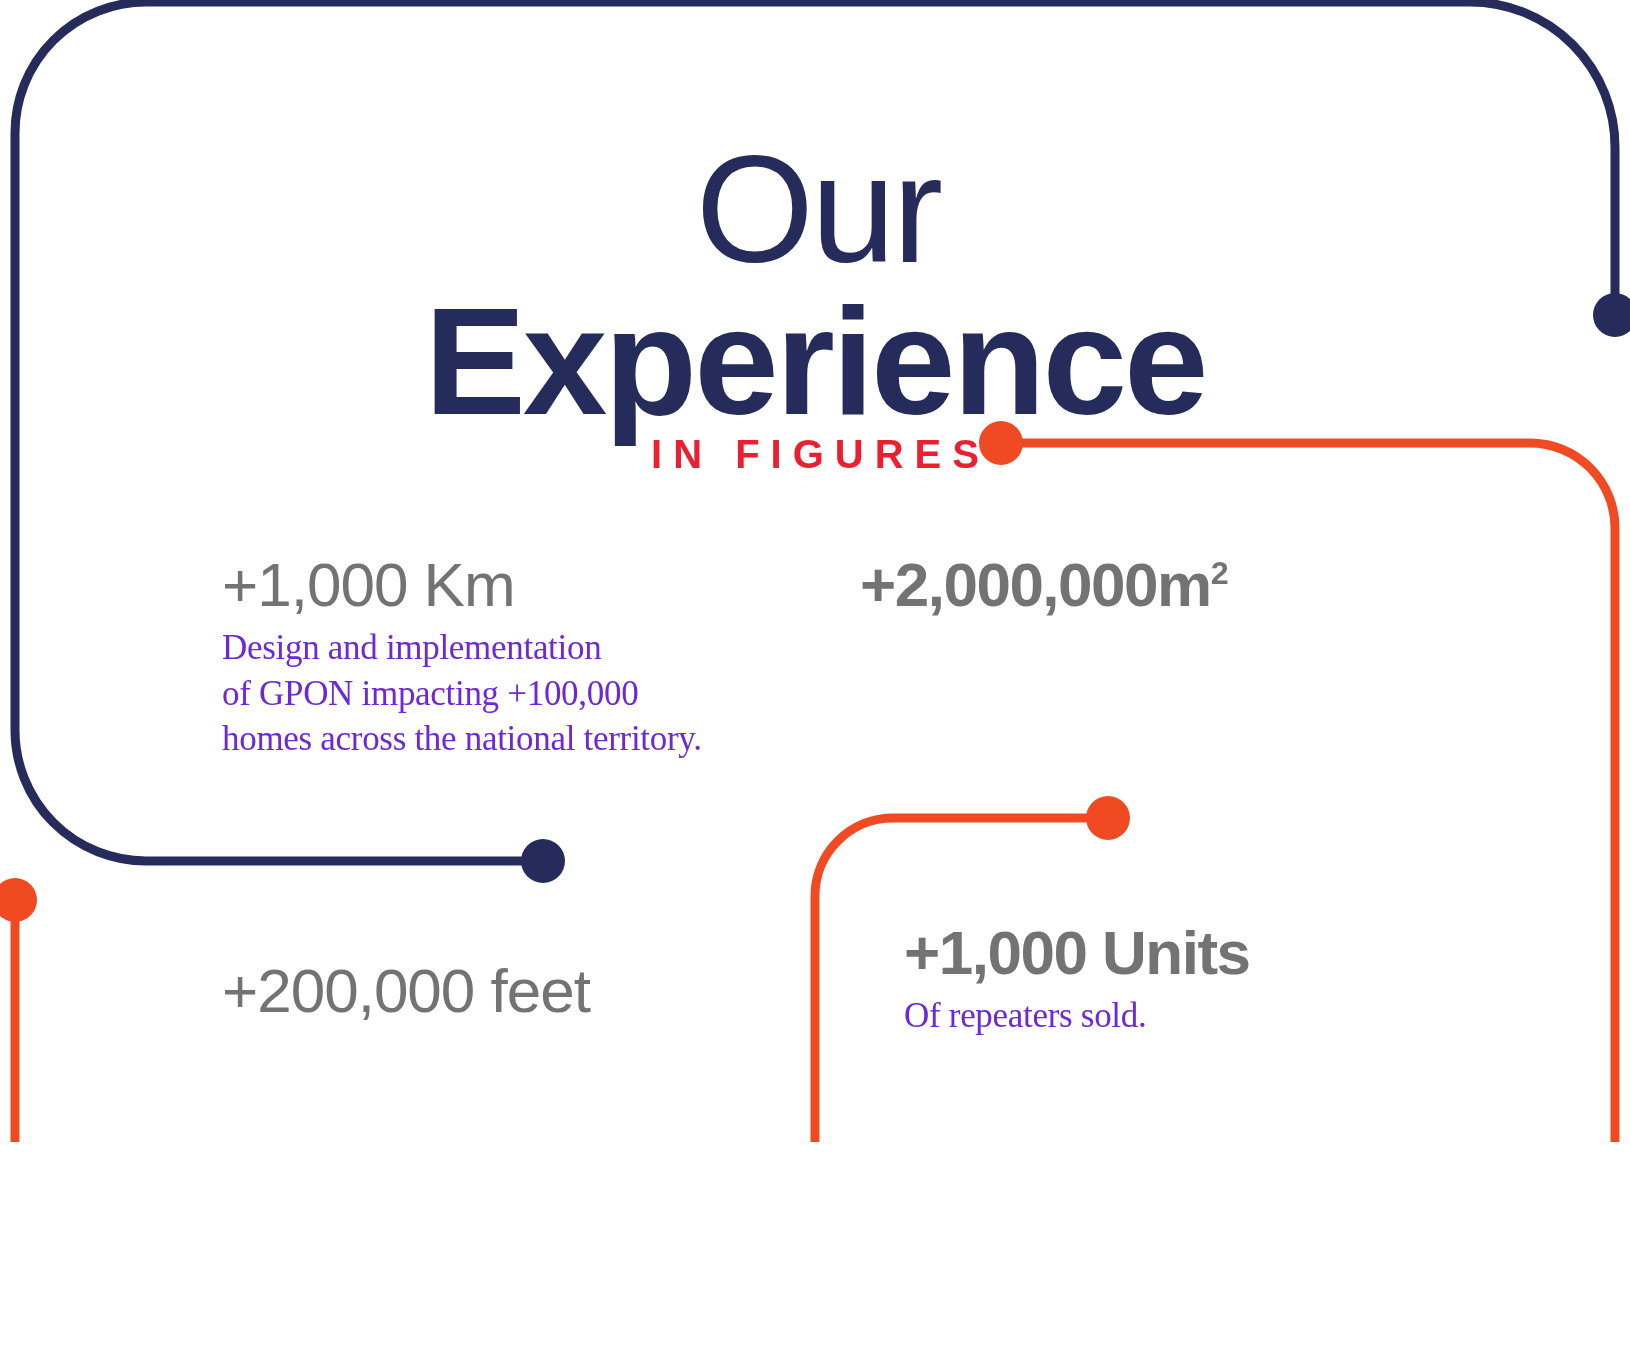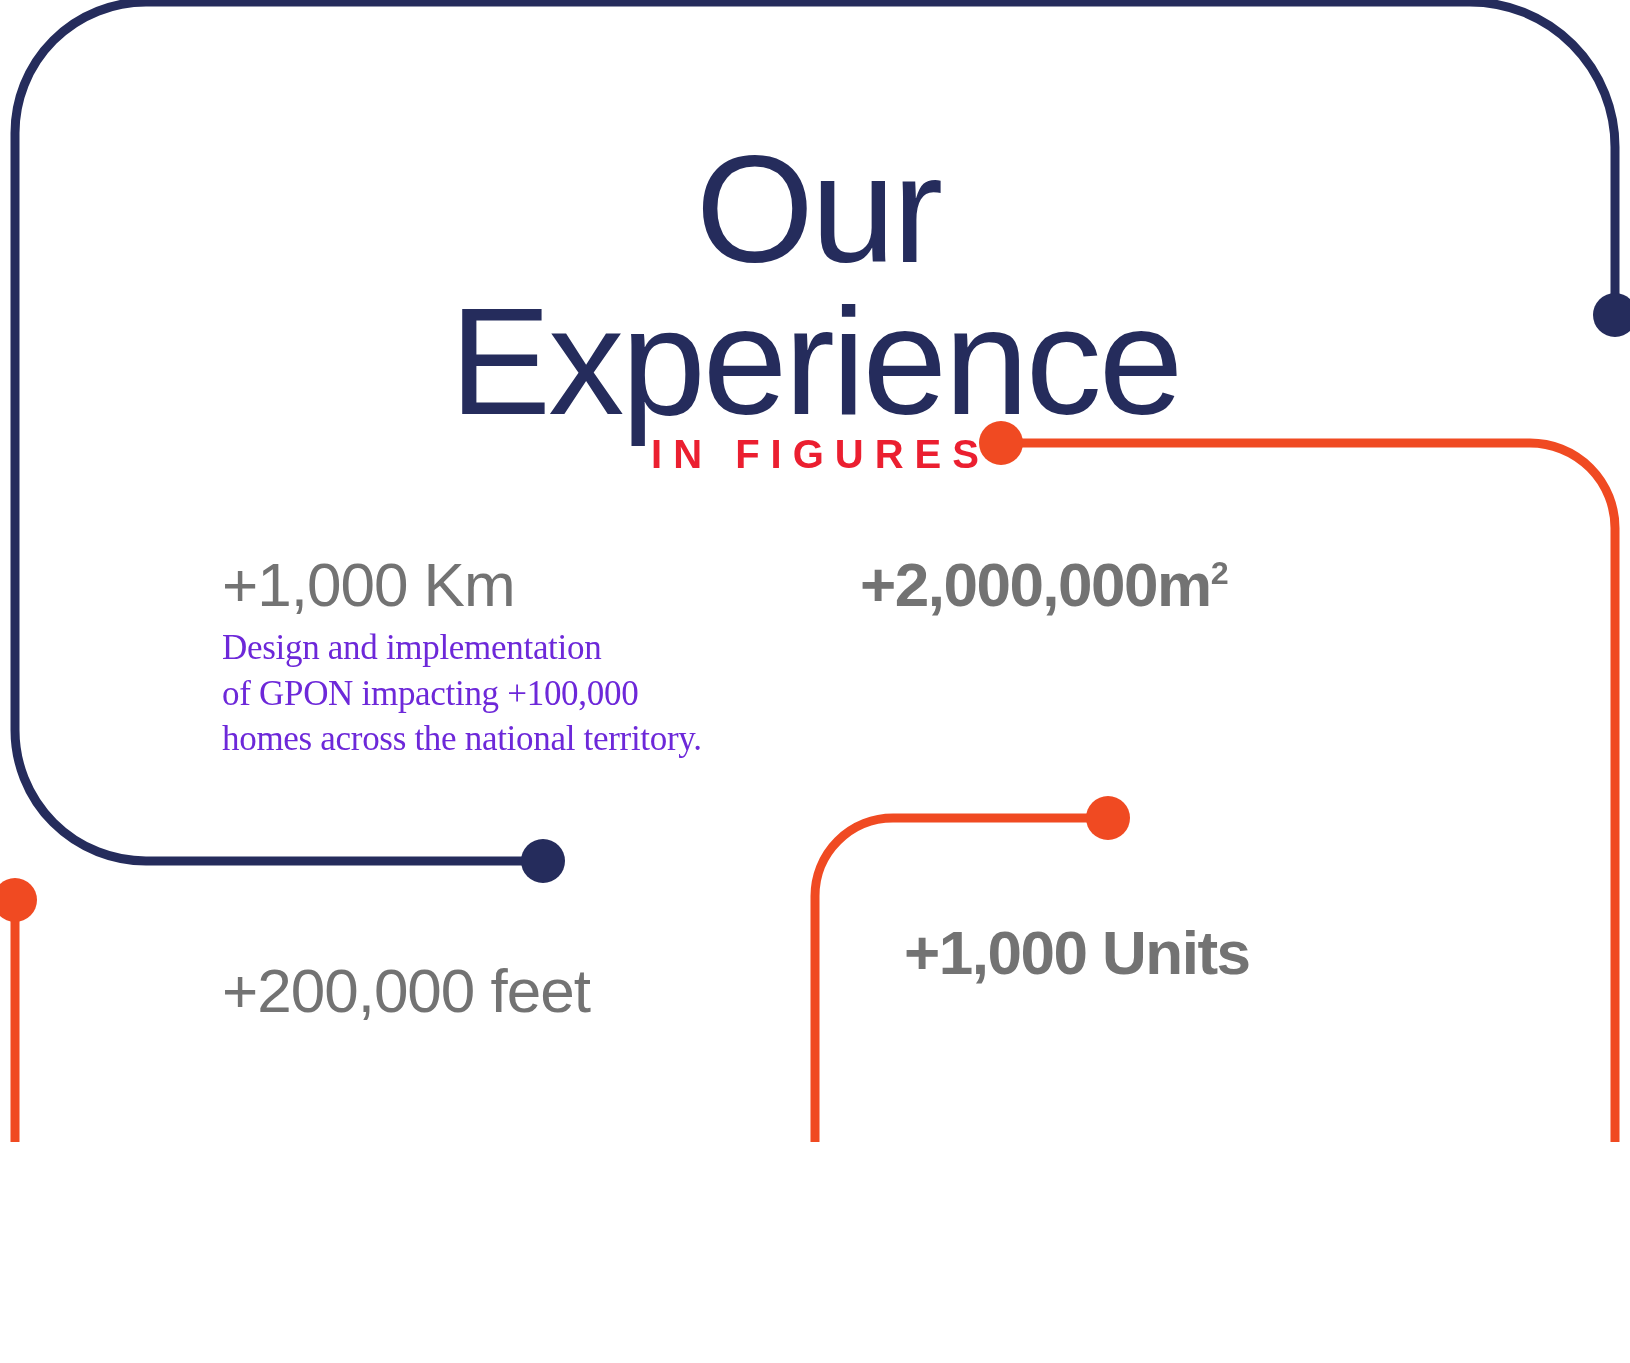--- a/index.html
+++ b/index.html
@@ -38,21 +38,21 @@
   .title-line {
     font-family: "Liberation Sans", sans-serif;
     font-weight: 400;
     font-size: 152px;
     line-height: 0.92;
     letter-spacing: -3px;
     color: #252C5C;
     display: block;
   }
   .title-line-1 { margin-left: 6px; }
-  .title-line-2 { margin-top: 12px; }
+  .title-line-2 { margin-top: 12px; font-weight: bold; }
 
   .subtitle {
     font-family: "Liberation Sans", sans-serif;
     font-weight: 700;
     font-size: 40px;
     letter-spacing: 11px;
     color: #EB1F30;
     display: block;
     padding-left: 11px;
   }
@@ -149,15 +149,16 @@
   <div class="stat" id="stat-m2">
     <span class="stat-value bold"><span>+2,000,000m</span><sup>2</sup></span>
   </div>
 
   <div class="stat" id="stat-feet">
     <span class="stat-value regular">+200,000 feet</span>
   </div>
 
   <div class="stat" id="stat-units">
     <span class="stat-value bold">+1,000 Units</span>
+    <span class="stat-desc">Of repeaters sold.</span>
   </div>
 
 </div>
 
 </body></html>

